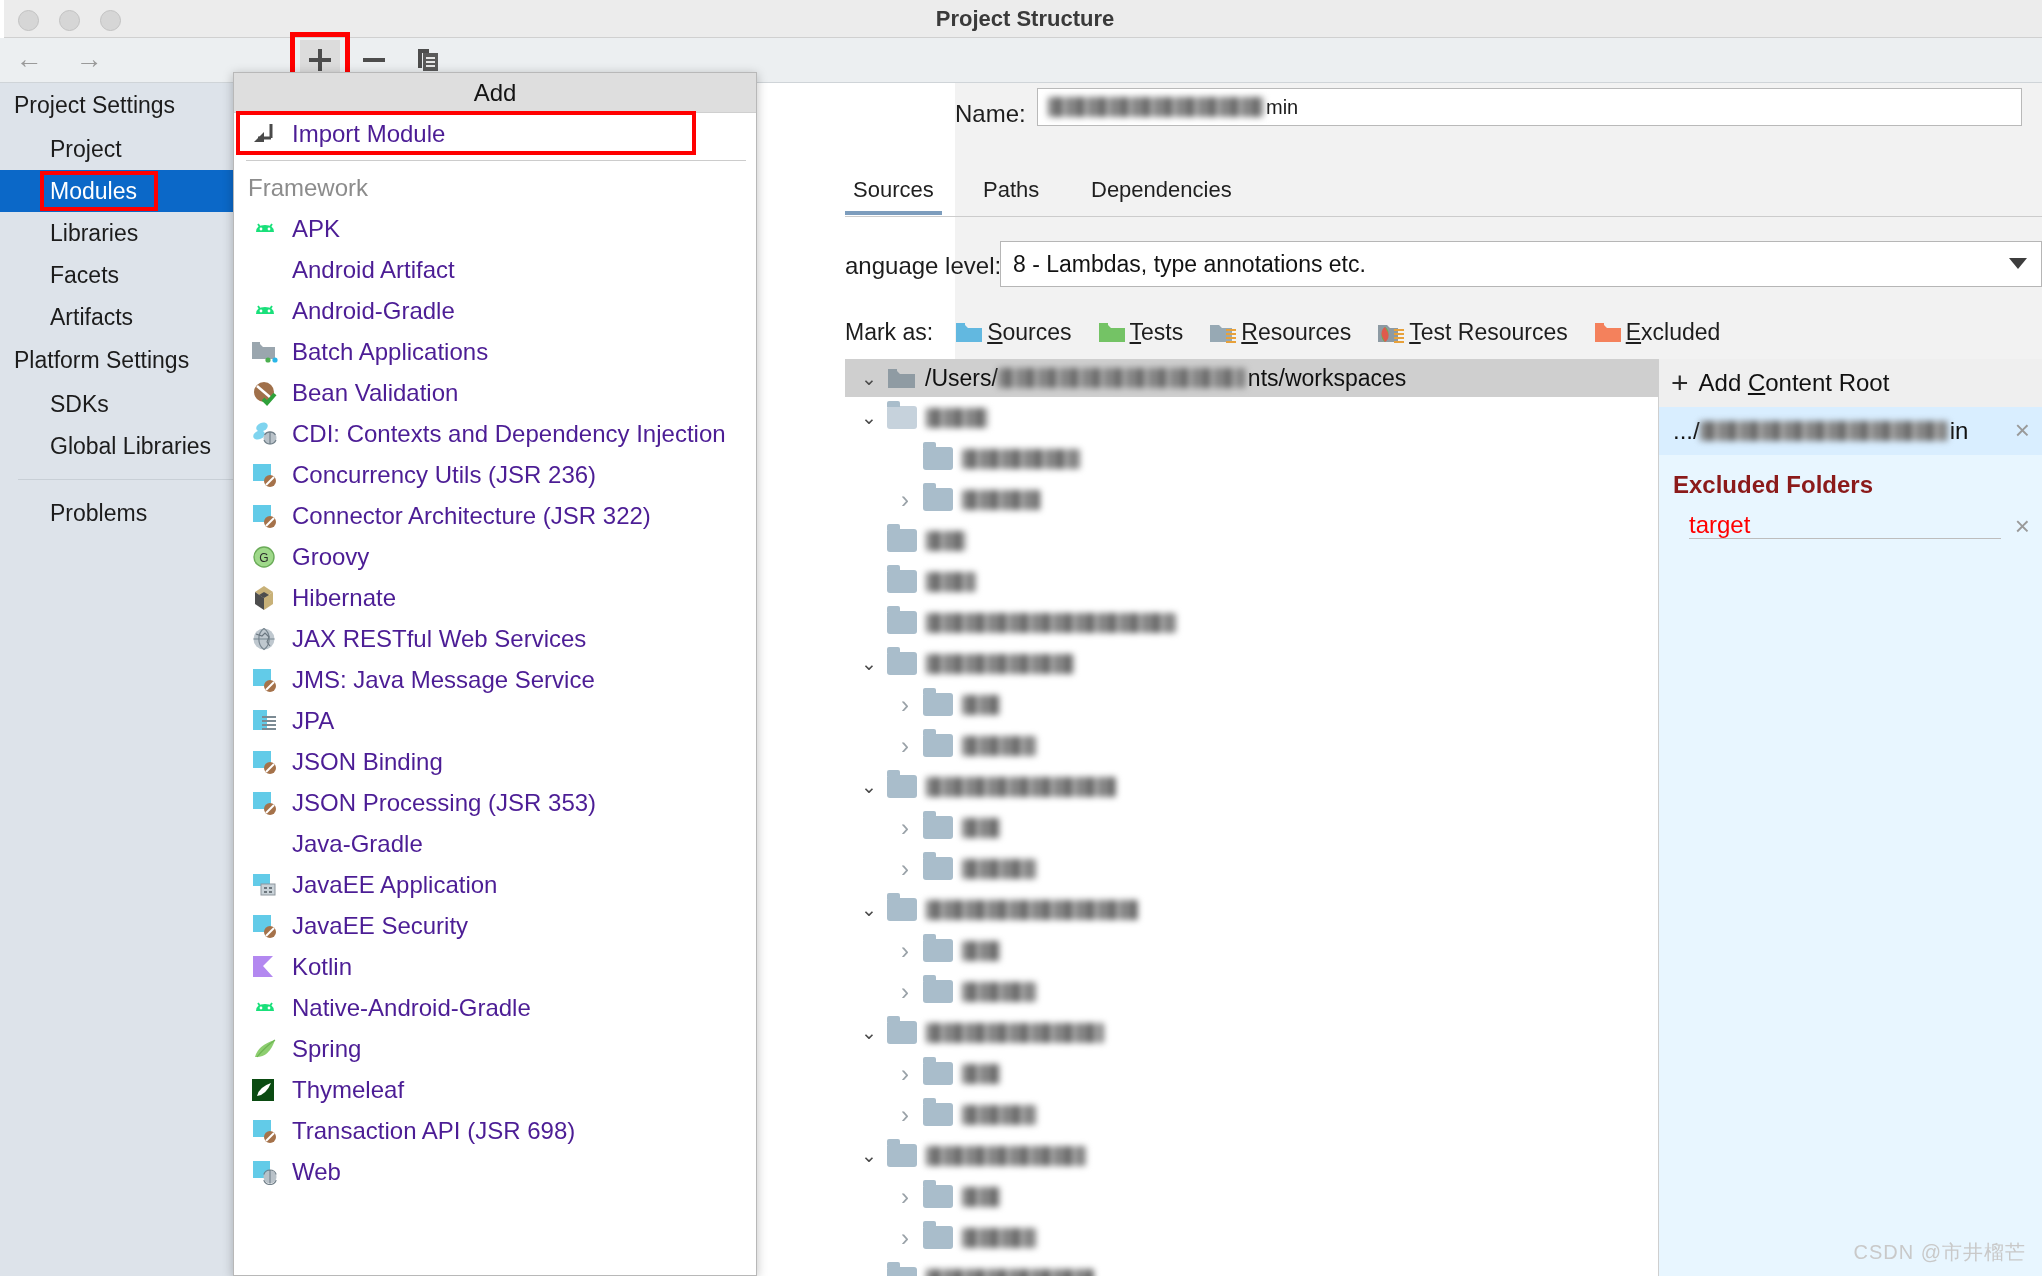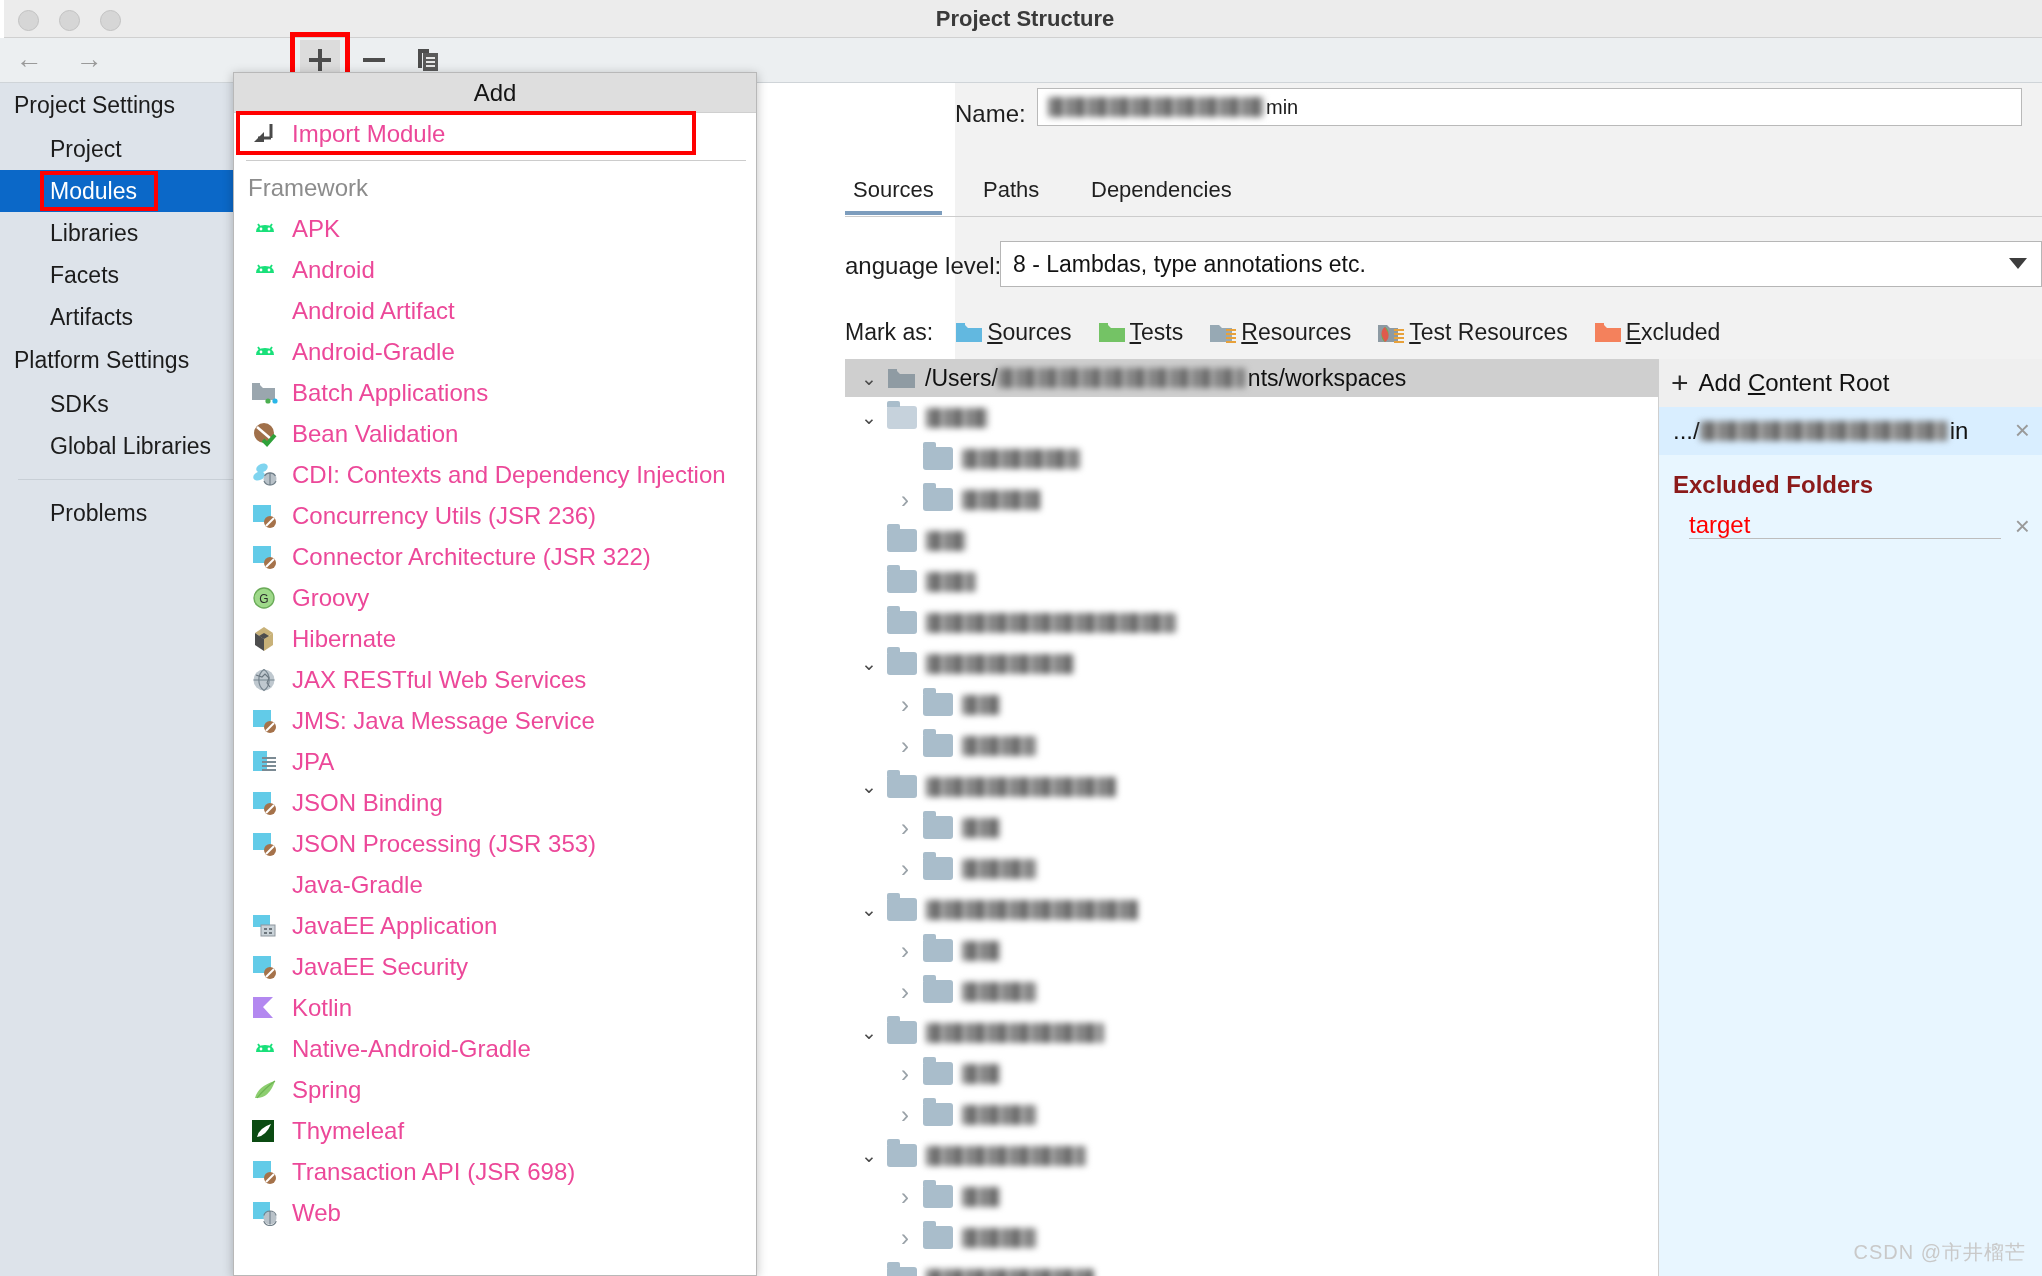--- a/index.html
+++ b/index.html
@@ -173,21 +173,21 @@
     background: #ffffff; border: 1px solid #b8b8b8; box-shadow: 0 2px 10px rgba(0,0,0,.25);
     overflow: hidden;
   }
   .dd-head {
     height: 40px; background: #dedede; color: #141414; font-size: 24px;
     display: flex; align-items: center; justify-content: center;
     border-bottom: 1px solid #cfcfcf;
   }
   .dd-item {
     height: 41px; display: flex; align-items: center;
-    font-size: 24px; color: #ec4899; padding-left: 14px; position: relative;
+    font-size: 24px; color: #4c1d95; padding-left: 14px; position: relative;
   }
   .dd-item.highlight { background: #0b68c8; color: #ffffff; font-weight: bold; }
   .dd-item.boxed::after {
     content: ""; position: absolute; left: 2px; top: -2px;
     width: 460px; height: 44px; border: 4px solid #ff0000; box-sizing: border-box;
   }
   .dd-sep { height: 1px; background: #cccccc; margin: 6px 10px 6px 12px; }
   .dd-section {
     height: 41px; display: flex; align-items: center; padding-left: 14px;
     font-size: 24px; color: #8c8c8c;
@@ -516,244 +516,232 @@
               <path d="M6 14 q0-7 9-7 t9 7 z" fill="#19e07a"></path>
               <circle cx="11" cy="11" r="1.4" fill="#fff"></circle>
               <circle cx="19" cy="11" r="1.4" fill="#fff"></circle>
               <path d="M8 6 l2 3" stroke="#19e07a" stroke-width="1.8"></path>
               <path d="M22 6 l-2 3" stroke="#19e07a" stroke-width="1.8"></path>
             </svg>
           </span>
           <span class="dd-label">APK</span>
         </div>
         <div class="dd-item">
+          <span class="dd-icon"></span>
+          <span class="dd-label">Android Artifact</span>
+        </div>
+        <div class="dd-item">
           <span class="dd-icon">
             <svg width="30" height="22" viewBox="0 0 30 22">
               <path d="M6 14 q0-7 9-7 t9 7 z" fill="#19e07a"></path>
               <circle cx="11" cy="11" r="1.4" fill="#fff"></circle>
               <circle cx="19" cy="11" r="1.4" fill="#fff"></circle>
               <path d="M8 6 l2 3" stroke="#19e07a" stroke-width="1.8"></path>
               <path d="M22 6 l-2 3" stroke="#19e07a" stroke-width="1.8"></path>
             </svg>
           </span>
-          <span class="dd-label">Android</span>
+          <span class="dd-label">Android-Gradle</span>
+        </div>
+        <div class="dd-item">
+          <span class="dd-icon">
+            <svg width="30" height="24" viewBox="0 0 30 24">
+              <path d="M2 4 h8 l3 3 h12 v12 h-23 z" fill="#9aa6ae"></path>
+              <path d="M2 2 h8 v3 h-8 z" fill="#9aa6ae"></path>
+              <circle cx="18" cy="20" r="2.6" fill="#4caf50"></circle>
+              <circle cx="25" cy="20" r="2.6" fill="#29b6e8"></circle>
+            </svg>
+          </span>
+          <span class="dd-label">Batch Applications</span>
+        </div>
+        <div class="dd-item">
+          <span class="dd-icon">
+            <svg width="30" height="26" viewBox="0 0 30 26">
+              <circle cx="14" cy="12" r="10" fill="#a0704a"></circle>
+              <path d="M7 6 L21 18" stroke="#fff" stroke-width="2.5"></path>
+              <path d="M13 19 l4 4 l8 -9" stroke="#2fa13a" stroke-width="4" fill="none"></path>
+            </svg>
+          </span>
+          <span class="dd-label">Bean Validation</span>
+        </div>
+        <div class="dd-item">
+          <span class="dd-icon">
+            <svg width="30" height="26" viewBox="0 0 30 26">
+              <ellipse cx="12" cy="6" rx="6" ry="4.2" fill="#7fd4ef" transform="rotate(-25 12 6)"></ellipse>
+              <ellipse cx="9" cy="14" rx="6" ry="4.2" fill="#7fd4ef" transform="rotate(-25 9 14)"></ellipse>
+              <circle cx="20" cy="17" r="6.5" fill="#b9c2c9"></circle>
+              <path d="M14.5 14 a6.5 6.5 0 0 1 11 0 M14 19 a6.5 6.5 0 0 0 12 0 M20 10.5 v13" stroke="#72808a" stroke-width="1.2" fill="none"></path>
+            </svg>
+          </span>
+          <span class="dd-label">CDI: Contexts and Dependency Injection</span>
+        </div>
+        <div class="dd-item">
+          <span class="dd-icon">
+            <svg width="30" height="26" viewBox="0 0 30 26">
+              <path d="M3 2 h18 v12 l-5 5 h-13 z" fill="#62cbe8"></path>
+              <circle cx="20" cy="19" r="6" fill="#a5724a"></circle>
+              <path d="M16 23 l8 -8" stroke="#ffffff" stroke-width="2"></path>
+            </svg>
+          </span>
+          <span class="dd-label">Concurrency Utils (JSR 236)</span>
+        </div>
+        <div class="dd-item">
+          <span class="dd-icon">
+            <svg width="30" height="26" viewBox="0 0 30 26">
+              <path d="M3 2 h18 v12 l-5 5 h-13 z" fill="#62cbe8"></path>
+              <circle cx="20" cy="19" r="6" fill="#a5724a"></circle>
+              <path d="M16 23 l8 -8" stroke="#ffffff" stroke-width="2"></path>
+            </svg>
+          </span>
+          <span class="dd-label">Connector Architecture (JSR 322)</span>
+        </div>
+        <div class="dd-item">
+          <span class="dd-icon">
+            <svg width="30" height="26" viewBox="0 0 30 26">
+              <circle cx="14" cy="13" r="10" fill="#9fd98a" stroke="#6aab58" stroke-width="1.4"></circle>
+              <text x="14" y="18" font-size="12" font-family="Liberation Sans" text-anchor="middle" fill="#2b2b2b">G</text>
+            </svg>
+          </span>
+          <span class="dd-label">Groovy</span>
+        </div>
+        <div class="dd-item">
+          <span class="dd-icon">
+            <svg width="30" height="26" viewBox="0 0 30 26">
+              <path d="M14 1 L23 7 L14 13 L5 7 z" fill="#c8b178"></path>
+              <path d="M5 7 L14 13 L14 25 L5 19 z" fill="#4d4d4d"></path>
+              <path d="M23 7 L14 13 L14 25 L23 19 z" fill="#c8b178"></path>
+              <path d="M14 7 L19 10 L14 13 L9 10 z" fill="#4d4d4d"></path>
+            </svg>
+          </span>
+          <span class="dd-label">Hibernate</span>
+        </div>
+        <div class="dd-item">
+          <span class="dd-icon">
+            <svg width="30" height="26" viewBox="0 0 30 26">
+              <circle cx="14" cy="13" r="10.5" fill="#bfc8cf"></circle>
+              <path d="M3.5 13 h21 M14 2.5 a10 12 0 0 1 0 21 a10 12 0 0 1 0 -21" stroke="#77858f" stroke-width="1.2" fill="none"></path>
+              <path d="M6 8 l6 2 l3 -3 l4 4 l-2 5 l3 4" stroke="#6b7780" stroke-width="1.1" fill="none"></path>
+            </svg>
+          </span>
+          <span class="dd-label">JAX RESTful Web Services</span>
+        </div>
+        <div class="dd-item">
+          <span class="dd-icon">
+            <svg width="30" height="26" viewBox="0 0 30 26">
+              <path d="M3 2 h18 v12 l-5 5 h-13 z" fill="#62cbe8"></path>
+              <circle cx="20" cy="19" r="6" fill="#a5724a"></circle>
+              <path d="M16 23 l8 -8" stroke="#ffffff" stroke-width="2"></path>
+            </svg>
+          </span>
+          <span class="dd-label">JMS: Java Message Service</span>
+        </div>
+        <div class="dd-item">
+          <span class="dd-icon">
+            <svg width="30" height="26" viewBox="0 0 30 26">
+              <path d="M3 2 h14 v20 h-14 z" fill="#62cbe8"></path>
+              <rect x="12" y="8" width="14" height="2" fill="#7b8a93"></rect>
+              <rect x="12" y="12" width="14" height="2" fill="#7b8a93"></rect>
+              <rect x="12" y="16" width="14" height="2" fill="#7b8a93"></rect>
+              <rect x="12" y="20" width="14" height="2" fill="#7b8a93"></rect>
+            </svg>
+          </span>
+          <span class="dd-label">JPA</span>
+        </div>
+        <div class="dd-item">
+          <span class="dd-icon">
+            <svg width="30" height="26" viewBox="0 0 30 26">
+              <path d="M3 2 h18 v12 l-5 5 h-13 z" fill="#62cbe8"></path>
+              <circle cx="20" cy="19" r="6" fill="#a5724a"></circle>
+              <path d="M16 23 l8 -8" stroke="#ffffff" stroke-width="2"></path>
+            </svg>
+          </span>
+          <span class="dd-label">JSON Binding</span>
+        </div>
+        <div class="dd-item">
+          <span class="dd-icon">
+            <svg width="30" height="26" viewBox="0 0 30 26">
+              <path d="M3 2 h18 v12 l-5 5 h-13 z" fill="#62cbe8"></path>
+              <circle cx="20" cy="19" r="6" fill="#a5724a"></circle>
+              <path d="M16 23 l8 -8" stroke="#ffffff" stroke-width="2"></path>
+            </svg>
+          </span>
+          <span class="dd-label">JSON Processing (JSR 353)</span>
         </div>
         <div class="dd-item">
           <span class="dd-icon"></span>
-          <span class="dd-label">Android Artifact</span>
+          <span class="dd-label">Java-Gradle</span>
+        </div>
+        <div class="dd-item">
+          <span class="dd-icon">
+            <svg width="30" height="26" viewBox="0 0 30 26">
+              <path d="M3 2 h17 v12 h-17 z" fill="#62cbe8"></path>
+              <rect x="11" y="12" width="14" height="11" fill="#c9d2d8" stroke="#8d969d" stroke-width="1"></rect>
+              <rect x="14" y="15" width="3" height="2" fill="#6d767d"></rect>
+              <rect x="19" y="15" width="3" height="2" fill="#6d767d"></rect>
+              <rect x="14" y="19" width="3" height="2" fill="#6d767d"></rect>
+              <rect x="19" y="19" width="3" height="2" fill="#6d767d"></rect>
+            </svg>
+          </span>
+          <span class="dd-label">JavaEE Application</span>
+        </div>
+        <div class="dd-item">
+          <span class="dd-icon">
+            <svg width="30" height="26" viewBox="0 0 30 26">
+              <path d="M3 2 h18 v12 l-5 5 h-13 z" fill="#62cbe8"></path>
+              <circle cx="20" cy="19" r="6" fill="#a5724a"></circle>
+              <path d="M16 23 l8 -8" stroke="#ffffff" stroke-width="2"></path>
+            </svg>
+          </span>
+          <span class="dd-label">JavaEE Security</span>
+        </div>
+        <div class="dd-item">
+          <span class="dd-icon">
+            <svg width="30" height="26" viewBox="0 0 30 26">
+              <path d="M3 2 h20 L13 12 L23 23 h-20 z" fill="#b388f0"></path>
+            </svg>
+          </span>
+          <span class="dd-label">Kotlin</span>
         </div>
         <div class="dd-item">
           <span class="dd-icon">
             <svg width="30" height="22" viewBox="0 0 30 22">
               <path d="M6 14 q0-7 9-7 t9 7 z" fill="#19e07a"></path>
               <circle cx="11" cy="11" r="1.4" fill="#fff"></circle>
               <circle cx="19" cy="11" r="1.4" fill="#fff"></circle>
               <path d="M8 6 l2 3" stroke="#19e07a" stroke-width="1.8"></path>
               <path d="M22 6 l-2 3" stroke="#19e07a" stroke-width="1.8"></path>
             </svg>
           </span>
-          <span class="dd-label">Android-Gradle</span>
-        </div>
-        <div class="dd-item">
-          <span class="dd-icon">
-            <svg width="30" height="24" viewBox="0 0 30 24">
-              <path d="M2 4 h8 l3 3 h12 v12 h-23 z" fill="#9aa6ae"></path>
-              <path d="M2 2 h8 v3 h-8 z" fill="#9aa6ae"></path>
-              <circle cx="18" cy="20" r="2.6" fill="#4caf50"></circle>
-              <circle cx="25" cy="20" r="2.6" fill="#29b6e8"></circle>
-            </svg>
-          </span>
-          <span class="dd-label">Batch Applications</span>
-        </div>
-        <div class="dd-item">
-          <span class="dd-icon">
-            <svg width="30" height="26" viewBox="0 0 30 26">
-              <circle cx="14" cy="12" r="10" fill="#a0704a"></circle>
-              <path d="M7 6 L21 18" stroke="#fff" stroke-width="2.5"></path>
-              <path d="M13 19 l4 4 l8 -9" stroke="#2fa13a" stroke-width="4" fill="none"></path>
-            </svg>
-          </span>
-          <span class="dd-label">Bean Validation</span>
-        </div>
-        <div class="dd-item">
-          <span class="dd-icon">
-            <svg width="30" height="26" viewBox="0 0 30 26">
-              <ellipse cx="12" cy="6" rx="6" ry="4.2" fill="#7fd4ef" transform="rotate(-25 12 6)"></ellipse>
-              <ellipse cx="9" cy="14" rx="6" ry="4.2" fill="#7fd4ef" transform="rotate(-25 9 14)"></ellipse>
-              <circle cx="20" cy="17" r="6.5" fill="#b9c2c9"></circle>
-              <path d="M14.5 14 a6.5 6.5 0 0 1 11 0 M14 19 a6.5 6.5 0 0 0 12 0 M20 10.5 v13" stroke="#72808a" stroke-width="1.2" fill="none"></path>
-            </svg>
-          </span>
-          <span class="dd-label">CDI: Contexts and Dependency Injection</span>
+          <span class="dd-label">Native-Android-Gradle</span>
+        </div>
+        <div class="dd-item">
+          <span class="dd-icon">
+            <svg width="30" height="26" viewBox="0 0 30 26">
+              <path d="M25 4 q-6 18 -20 17 q3 -12 20 -17 z" fill="#8dce70"></path>
+              <path d="M25 4 q-10 7 -18 17" stroke="#6eb552" stroke-width="1.2" fill="none"></path>
+            </svg>
+          </span>
+          <span class="dd-label">Spring</span>
+        </div>
+        <div class="dd-item">
+          <span class="dd-icon">
+            <svg width="30" height="26" viewBox="0 0 30 26">
+              <rect x="2" y="2" width="22" height="22" fill="#0b4b12"></rect>
+              <path d="M21 6 q-5 12 -14 13 q2 -9 14 -13 z" fill="#ffffff"></path>
+            </svg>
+          </span>
+          <span class="dd-label">Thymeleaf</span>
         </div>
         <div class="dd-item">
           <span class="dd-icon">
             <svg width="30" height="26" viewBox="0 0 30 26">
               <path d="M3 2 h18 v12 l-5 5 h-13 z" fill="#62cbe8"></path>
               <circle cx="20" cy="19" r="6" fill="#a5724a"></circle>
               <path d="M16 23 l8 -8" stroke="#ffffff" stroke-width="2"></path>
             </svg>
           </span>
-          <span class="dd-label">Concurrency Utils (JSR 236)</span>
-        </div>
-        <div class="dd-item">
-          <span class="dd-icon">
-            <svg width="30" height="26" viewBox="0 0 30 26">
-              <path d="M3 2 h18 v12 l-5 5 h-13 z" fill="#62cbe8"></path>
-              <circle cx="20" cy="19" r="6" fill="#a5724a"></circle>
-              <path d="M16 23 l8 -8" stroke="#ffffff" stroke-width="2"></path>
-            </svg>
-          </span>
-          <span class="dd-label">Connector Architecture (JSR 322)</span>
-        </div>
-        <div class="dd-item">
-          <span class="dd-icon">
-            <svg width="30" height="26" viewBox="0 0 30 26">
-              <circle cx="14" cy="13" r="10" fill="#9fd98a" stroke="#6aab58" stroke-width="1.4"></circle>
-              <text x="14" y="18" font-size="12" font-family="Liberation Sans" text-anchor="middle" fill="#2b2b2b">G</text>
-            </svg>
-          </span>
-          <span class="dd-label">Groovy</span>
-        </div>
-        <div class="dd-item">
-          <span class="dd-icon">
-            <svg width="30" height="26" viewBox="0 0 30 26">
-              <path d="M14 1 L23 7 L14 13 L5 7 z" fill="#c8b178"></path>
-              <path d="M5 7 L14 13 L14 25 L5 19 z" fill="#4d4d4d"></path>
-              <path d="M23 7 L14 13 L14 25 L23 19 z" fill="#c8b178"></path>
-              <path d="M14 7 L19 10 L14 13 L9 10 z" fill="#4d4d4d"></path>
-            </svg>
-          </span>
-          <span class="dd-label">Hibernate</span>
-        </div>
-        <div class="dd-item">
-          <span class="dd-icon">
-            <svg width="30" height="26" viewBox="0 0 30 26">
-              <circle cx="14" cy="13" r="10.5" fill="#bfc8cf"></circle>
-              <path d="M3.5 13 h21 M14 2.5 a10 12 0 0 1 0 21 a10 12 0 0 1 0 -21" stroke="#77858f" stroke-width="1.2" fill="none"></path>
-              <path d="M6 8 l6 2 l3 -3 l4 4 l-2 5 l3 4" stroke="#6b7780" stroke-width="1.1" fill="none"></path>
-            </svg>
-          </span>
-          <span class="dd-label">JAX RESTful Web Services</span>
-        </div>
-        <div class="dd-item">
-          <span class="dd-icon">
-            <svg width="30" height="26" viewBox="0 0 30 26">
-              <path d="M3 2 h18 v12 l-5 5 h-13 z" fill="#62cbe8"></path>
-              <circle cx="20" cy="19" r="6" fill="#a5724a"></circle>
-              <path d="M16 23 l8 -8" stroke="#ffffff" stroke-width="2"></path>
-            </svg>
-          </span>
-          <span class="dd-label">JMS: Java Message Service</span>
-        </div>
-        <div class="dd-item">
-          <span class="dd-icon">
-            <svg width="30" height="26" viewBox="0 0 30 26">
-              <path d="M3 2 h14 v20 h-14 z" fill="#62cbe8"></path>
-              <rect x="12" y="8" width="14" height="2" fill="#7b8a93"></rect>
-              <rect x="12" y="12" width="14" height="2" fill="#7b8a93"></rect>
-              <rect x="12" y="16" width="14" height="2" fill="#7b8a93"></rect>
-              <rect x="12" y="20" width="14" height="2" fill="#7b8a93"></rect>
-            </svg>
-          </span>
-          <span class="dd-label">JPA</span>
-        </div>
-        <div class="dd-item">
-          <span class="dd-icon">
-            <svg width="30" height="26" viewBox="0 0 30 26">
-              <path d="M3 2 h18 v12 l-5 5 h-13 z" fill="#62cbe8"></path>
-              <circle cx="20" cy="19" r="6" fill="#a5724a"></circle>
-              <path d="M16 23 l8 -8" stroke="#ffffff" stroke-width="2"></path>
-            </svg>
-          </span>
-          <span class="dd-label">JSON Binding</span>
-        </div>
-        <div class="dd-item">
-          <span class="dd-icon">
-            <svg width="30" height="26" viewBox="0 0 30 26">
-              <path d="M3 2 h18 v12 l-5 5 h-13 z" fill="#62cbe8"></path>
-              <circle cx="20" cy="19" r="6" fill="#a5724a"></circle>
-              <path d="M16 23 l8 -8" stroke="#ffffff" stroke-width="2"></path>
-            </svg>
-          </span>
-          <span class="dd-label">JSON Processing (JSR 353)</span>
-        </div>
-        <div class="dd-item">
-          <span class="dd-icon"></span>
-          <span class="dd-label">Java-Gradle</span>
-        </div>
-        <div class="dd-item">
-          <span class="dd-icon">
-            <svg width="30" height="26" viewBox="0 0 30 26">
-              <path d="M3 2 h17 v12 h-17 z" fill="#62cbe8"></path>
-              <rect x="11" y="12" width="14" height="11" fill="#c9d2d8" stroke="#8d969d" stroke-width="1"></rect>
-              <rect x="14" y="15" width="3" height="2" fill="#6d767d"></rect>
-              <rect x="19" y="15" width="3" height="2" fill="#6d767d"></rect>
-              <rect x="14" y="19" width="3" height="2" fill="#6d767d"></rect>
-              <rect x="19" y="19" width="3" height="2" fill="#6d767d"></rect>
-            </svg>
-          </span>
-          <span class="dd-label">JavaEE Application</span>
-        </div>
-        <div class="dd-item">
-          <span class="dd-icon">
-            <svg width="30" height="26" viewBox="0 0 30 26">
-              <path d="M3 2 h18 v12 l-5 5 h-13 z" fill="#62cbe8"></path>
-              <circle cx="20" cy="19" r="6" fill="#a5724a"></circle>
-              <path d="M16 23 l8 -8" stroke="#ffffff" stroke-width="2"></path>
-            </svg>
-          </span>
-          <span class="dd-label">JavaEE Security</span>
-        </div>
-        <div class="dd-item">
-          <span class="dd-icon">
-            <svg width="30" height="26" viewBox="0 0 30 26">
-              <path d="M3 2 h20 L13 12 L23 23 h-20 z" fill="#b388f0"></path>
-            </svg>
-          </span>
-          <span class="dd-label">Kotlin</span>
-        </div>
-        <div class="dd-item">
-          <span class="dd-icon">
-            <svg width="30" height="22" viewBox="0 0 30 22">
-              <path d="M6 14 q0-7 9-7 t9 7 z" fill="#19e07a"></path>
-              <circle cx="11" cy="11" r="1.4" fill="#fff"></circle>
-              <circle cx="19" cy="11" r="1.4" fill="#fff"></circle>
-              <path d="M8 6 l2 3" stroke="#19e07a" stroke-width="1.8"></path>
-              <path d="M22 6 l-2 3" stroke="#19e07a" stroke-width="1.8"></path>
-            </svg>
-          </span>
-          <span class="dd-label">Native-Android-Gradle</span>
-        </div>
-        <div class="dd-item">
-          <span class="dd-icon">
-            <svg width="30" height="26" viewBox="0 0 30 26">
-              <path d="M25 4 q-6 18 -20 17 q3 -12 20 -17 z" fill="#8dce70"></path>
-              <path d="M25 4 q-10 7 -18 17" stroke="#6eb552" stroke-width="1.2" fill="none"></path>
-            </svg>
-          </span>
-          <span class="dd-label">Spring</span>
-        </div>
-        <div class="dd-item">
-          <span class="dd-icon">
-            <svg width="30" height="26" viewBox="0 0 30 26">
-              <rect x="2" y="2" width="22" height="22" fill="#0b4b12"></rect>
-              <path d="M21 6 q-5 12 -14 13 q2 -9 14 -13 z" fill="#ffffff"></path>
-            </svg>
-          </span>
-          <span class="dd-label">Thymeleaf</span>
-        </div>
-        <div class="dd-item">
-          <span class="dd-icon">
-            <svg width="30" height="26" viewBox="0 0 30 26">
-              <path d="M3 2 h18 v12 l-5 5 h-13 z" fill="#62cbe8"></path>
-              <circle cx="20" cy="19" r="6" fill="#a5724a"></circle>
-              <path d="M16 23 l8 -8" stroke="#ffffff" stroke-width="2"></path>
-            </svg>
-          </span>
           <span class="dd-label">Transaction API (JSR 698)</span>
         </div>
         <div class="dd-item">
           <span class="dd-icon">
             <svg width="30" height="26" viewBox="0 0 30 26">
               <path d="M3 2 h17 v13 l-4 4 h-13 z" fill="#62cbe8"></path>
               <circle cx="20" cy="18" r="6.5" fill="#b9c2c9"></circle>
               <path d="M13.8 15.5 a6.5 6.5 0 0 1 12.4 0 M13.8 21 a6.5 6.5 0 0 0 12.4 0 M20 11.5 v13" stroke="#72808a" stroke-width="1.1" fill="none"></path>
             </svg>
           </span>

